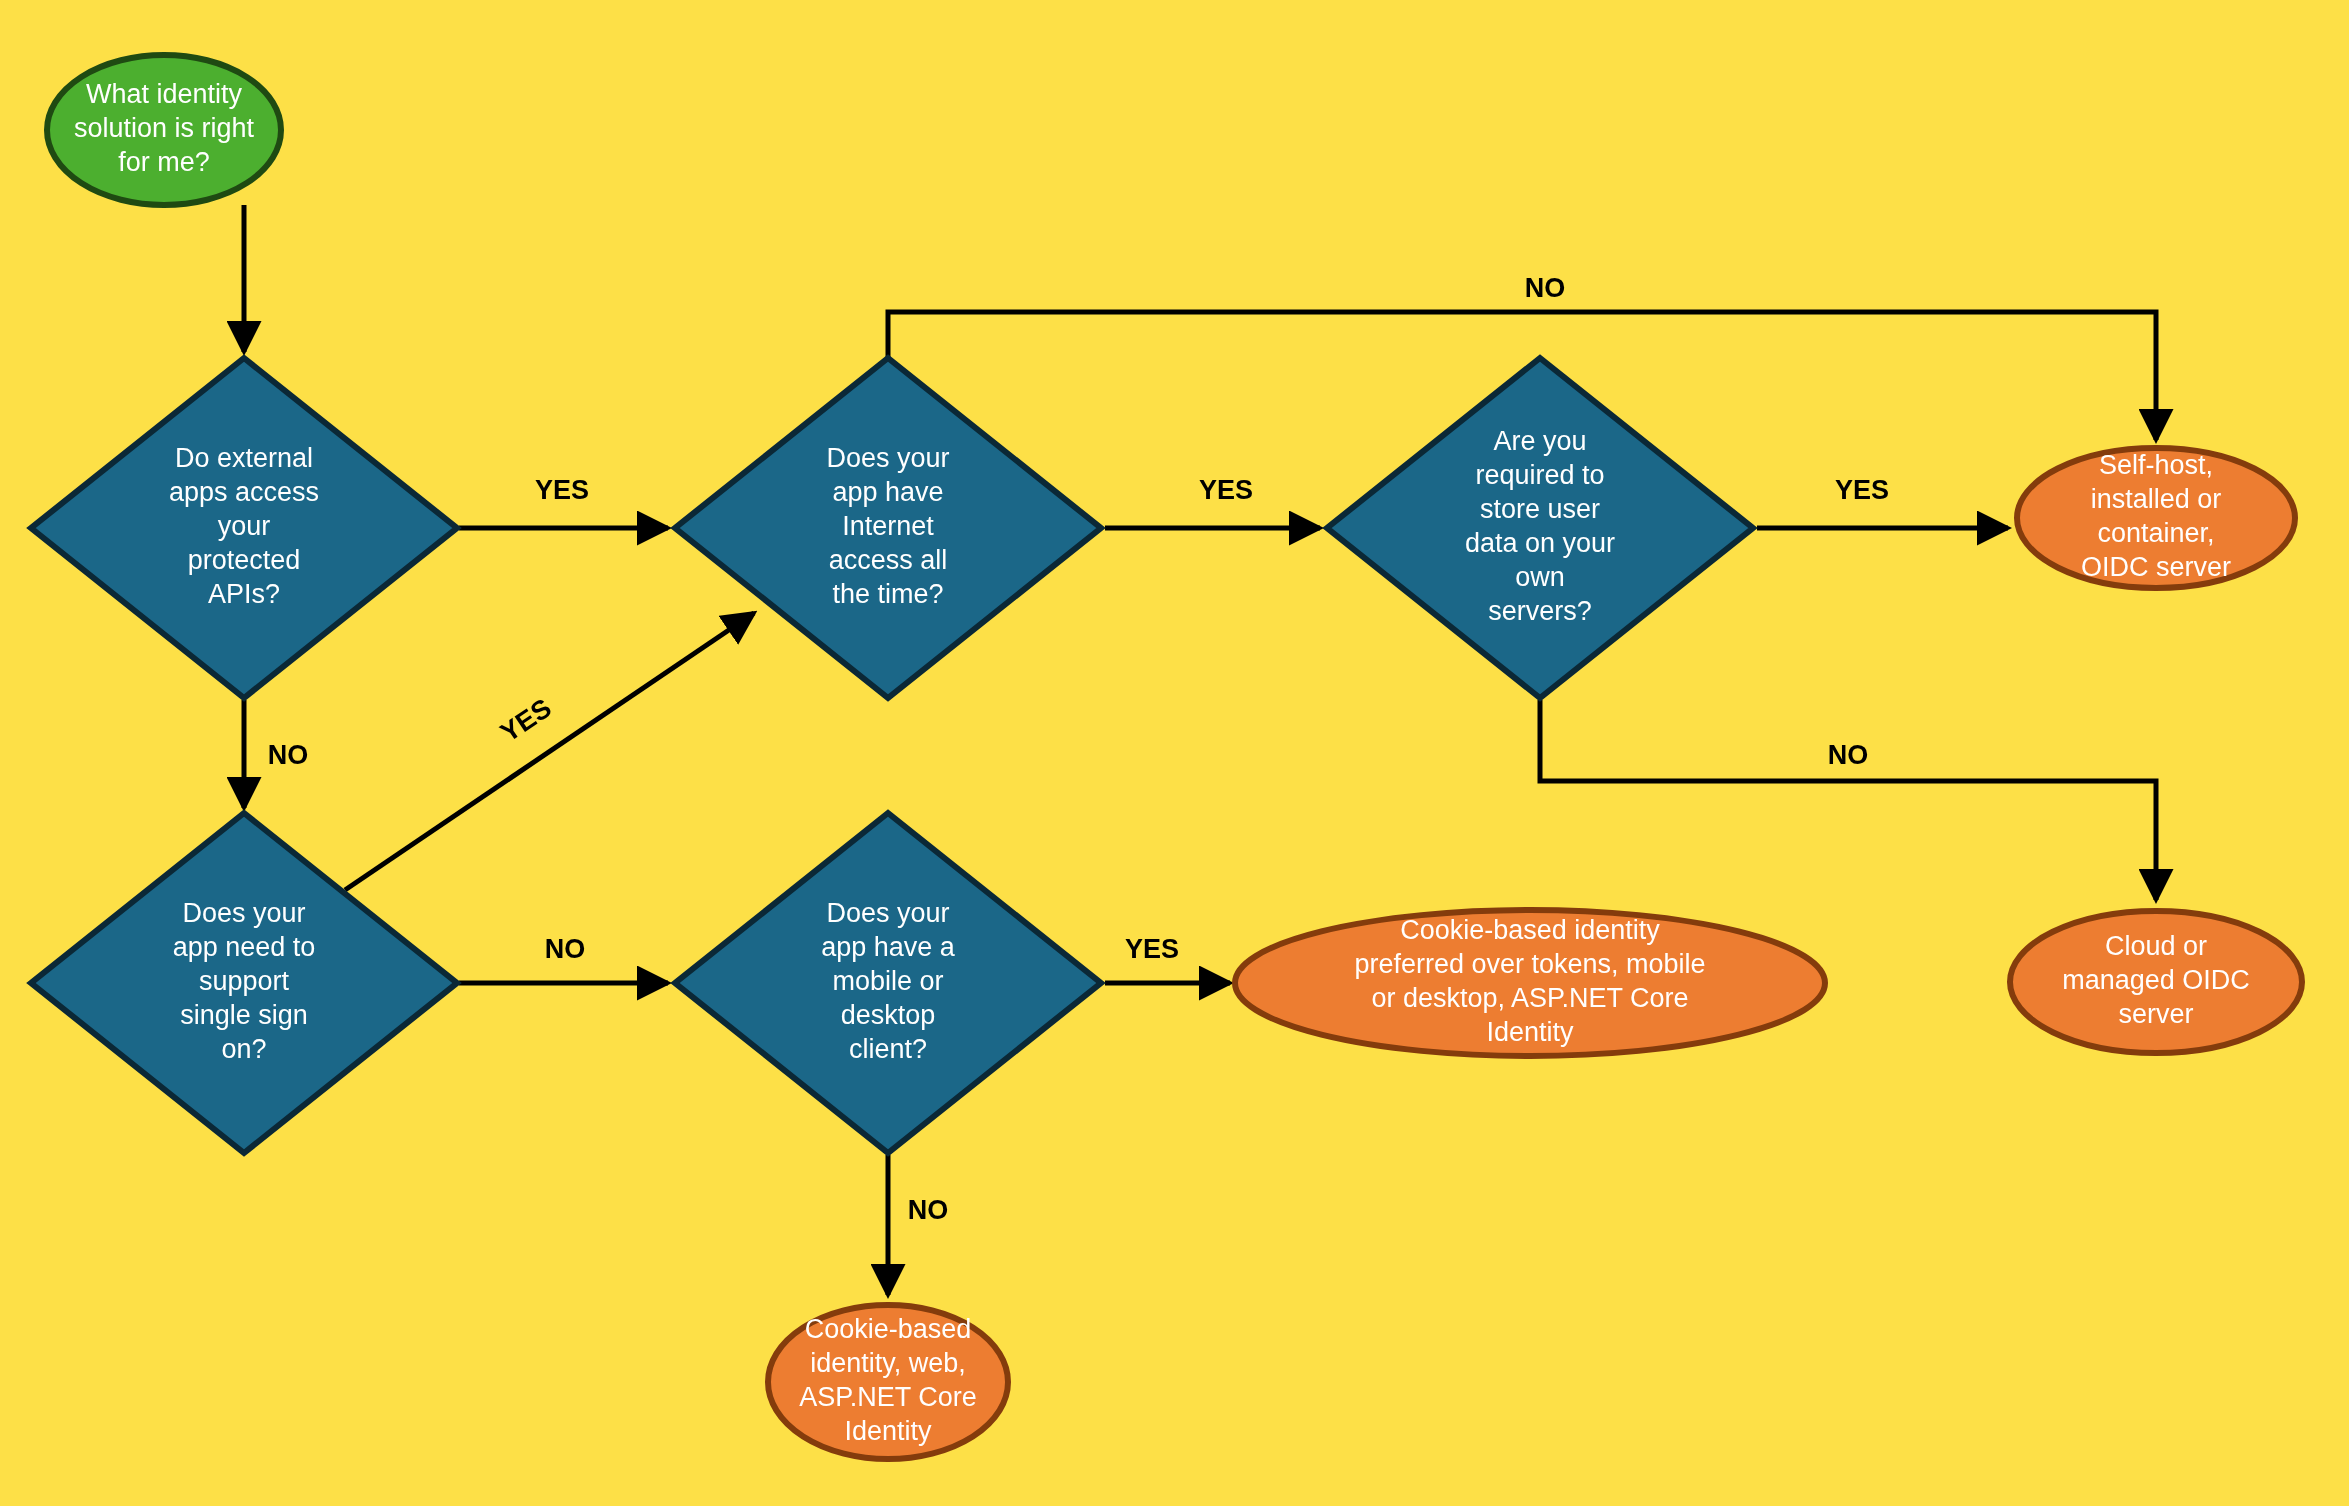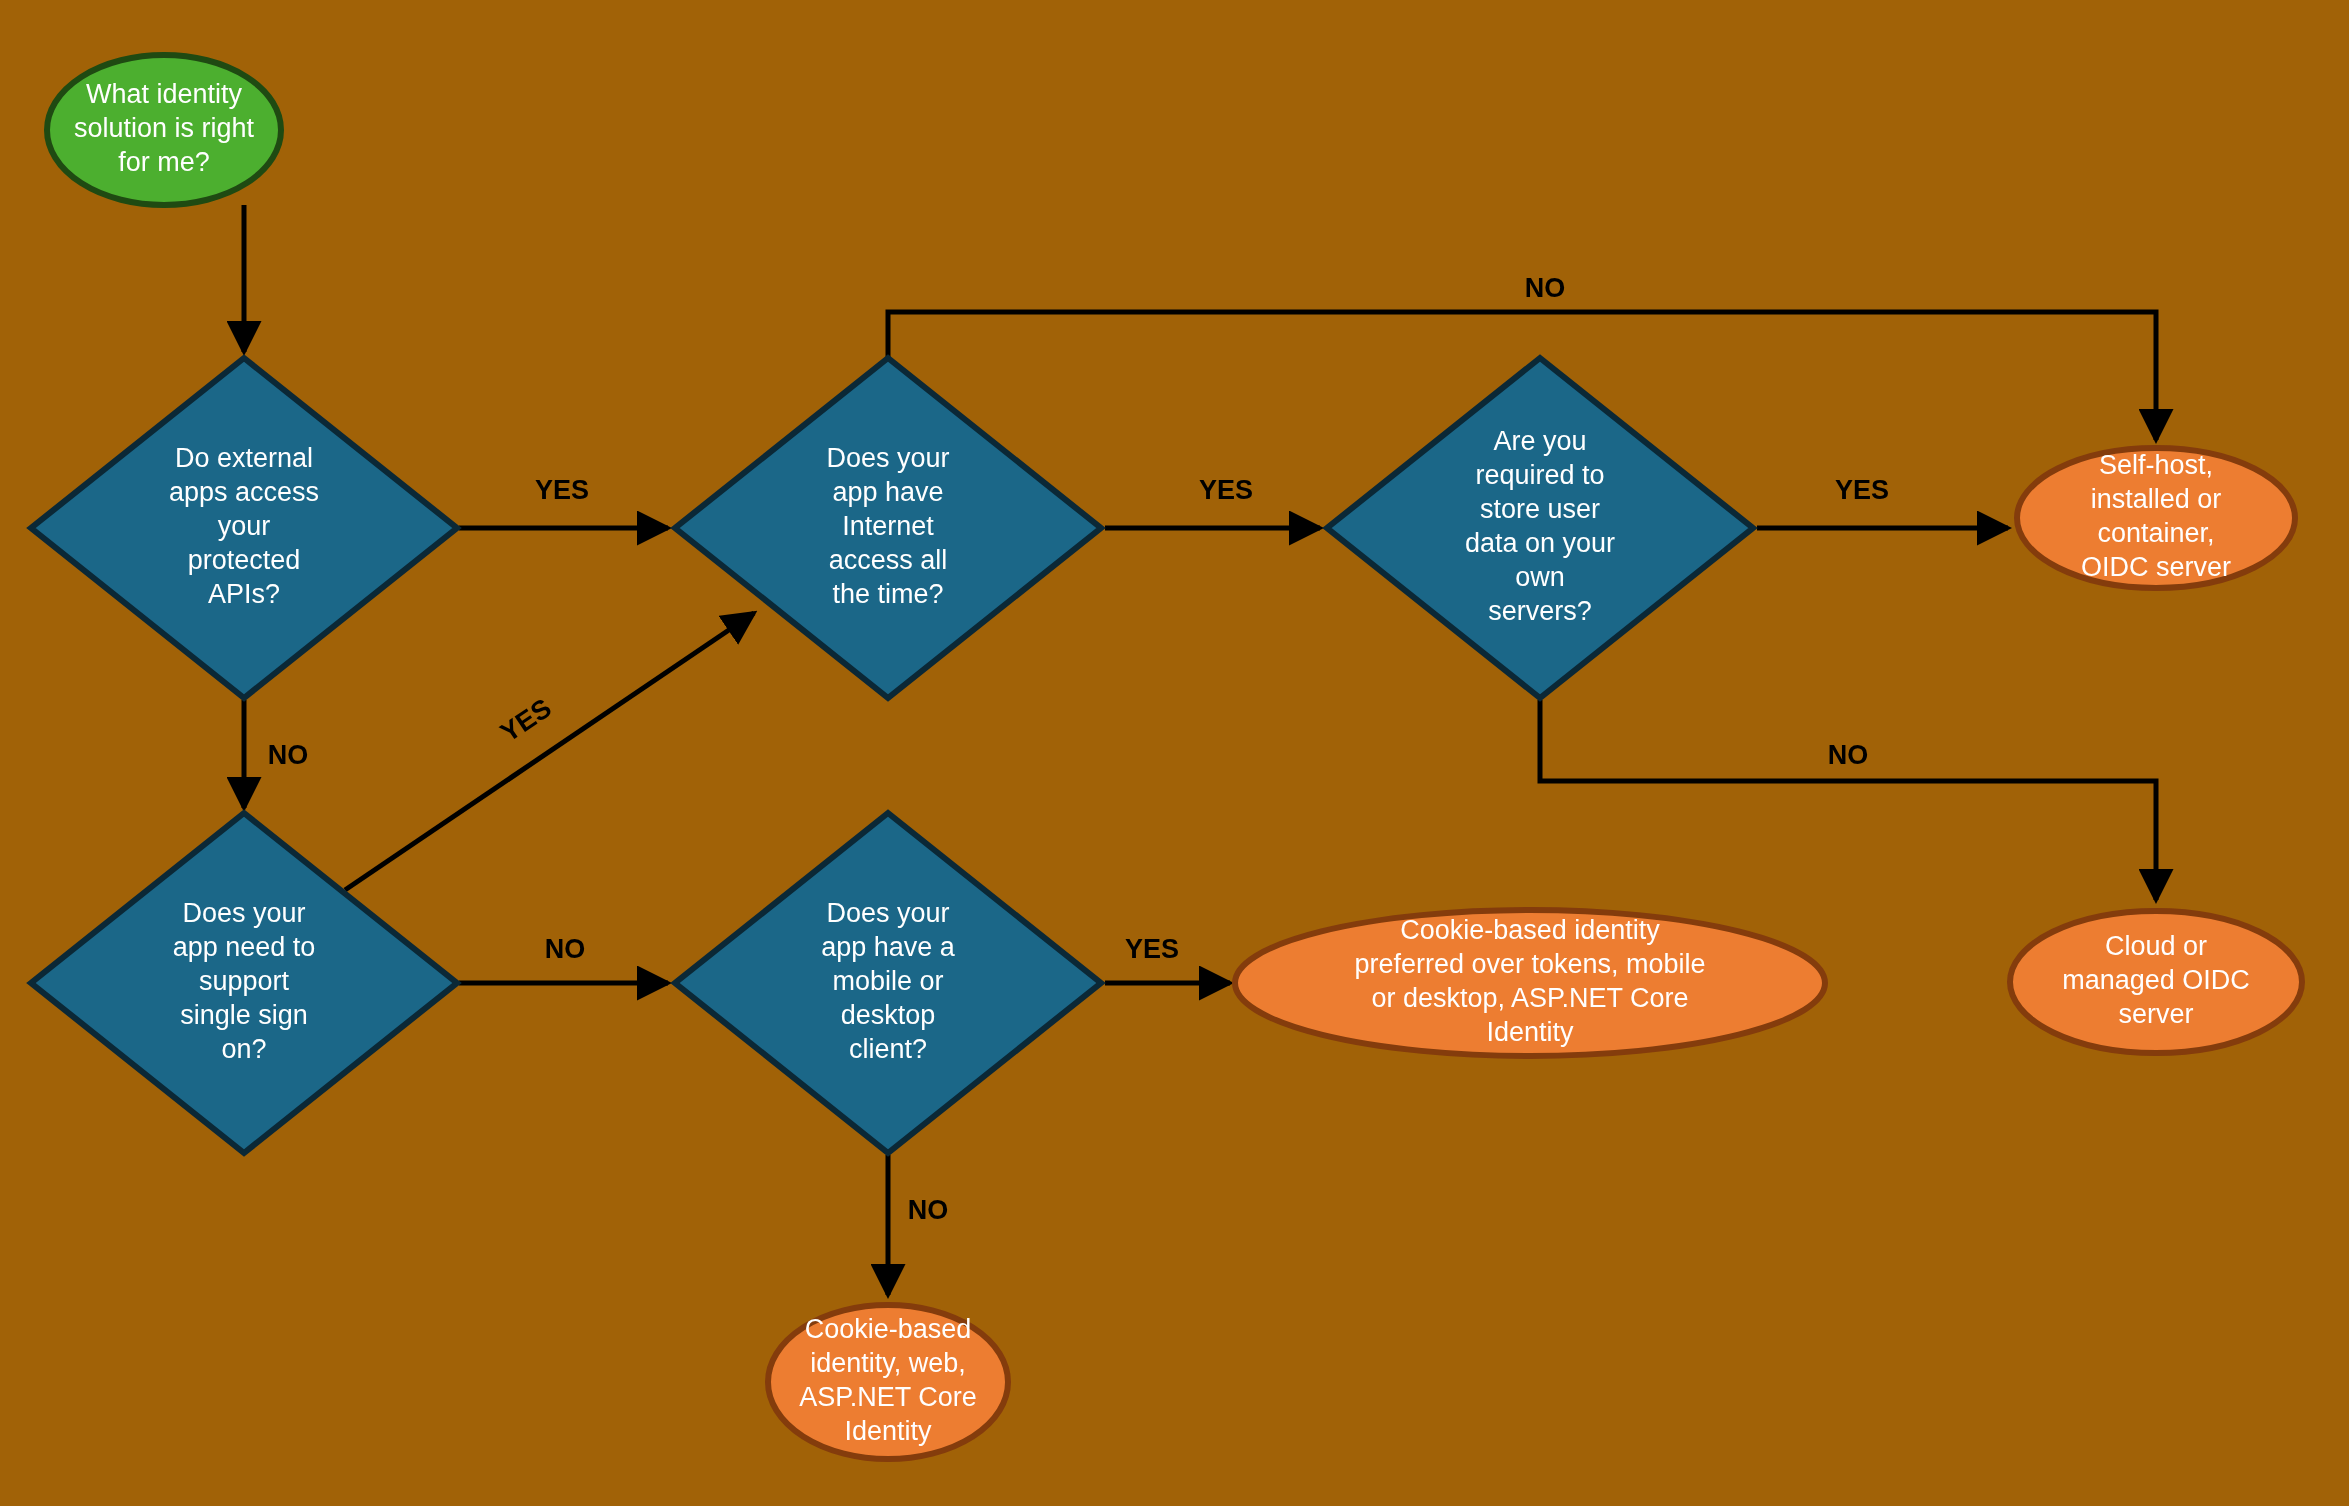--- a/index.html
+++ b/index.html
@@ -10,21 +10,21 @@
   body {
     width: 2349px;
     height: 1506px;
     font-family: "Liberation Sans", sans-serif;
     overflow: hidden;
   }
   #canvas {
     position: relative;
     width: 2349px;
     height: 1506px;
-    background: #a16207;
+    background: #fde047;
   }
   svg#flow {
     position: absolute;
     top: 0;
     left: 0;
     width: 2349px;
     height: 1506px;
   }
   .node-shape {
     stroke-linejoin: miter;

